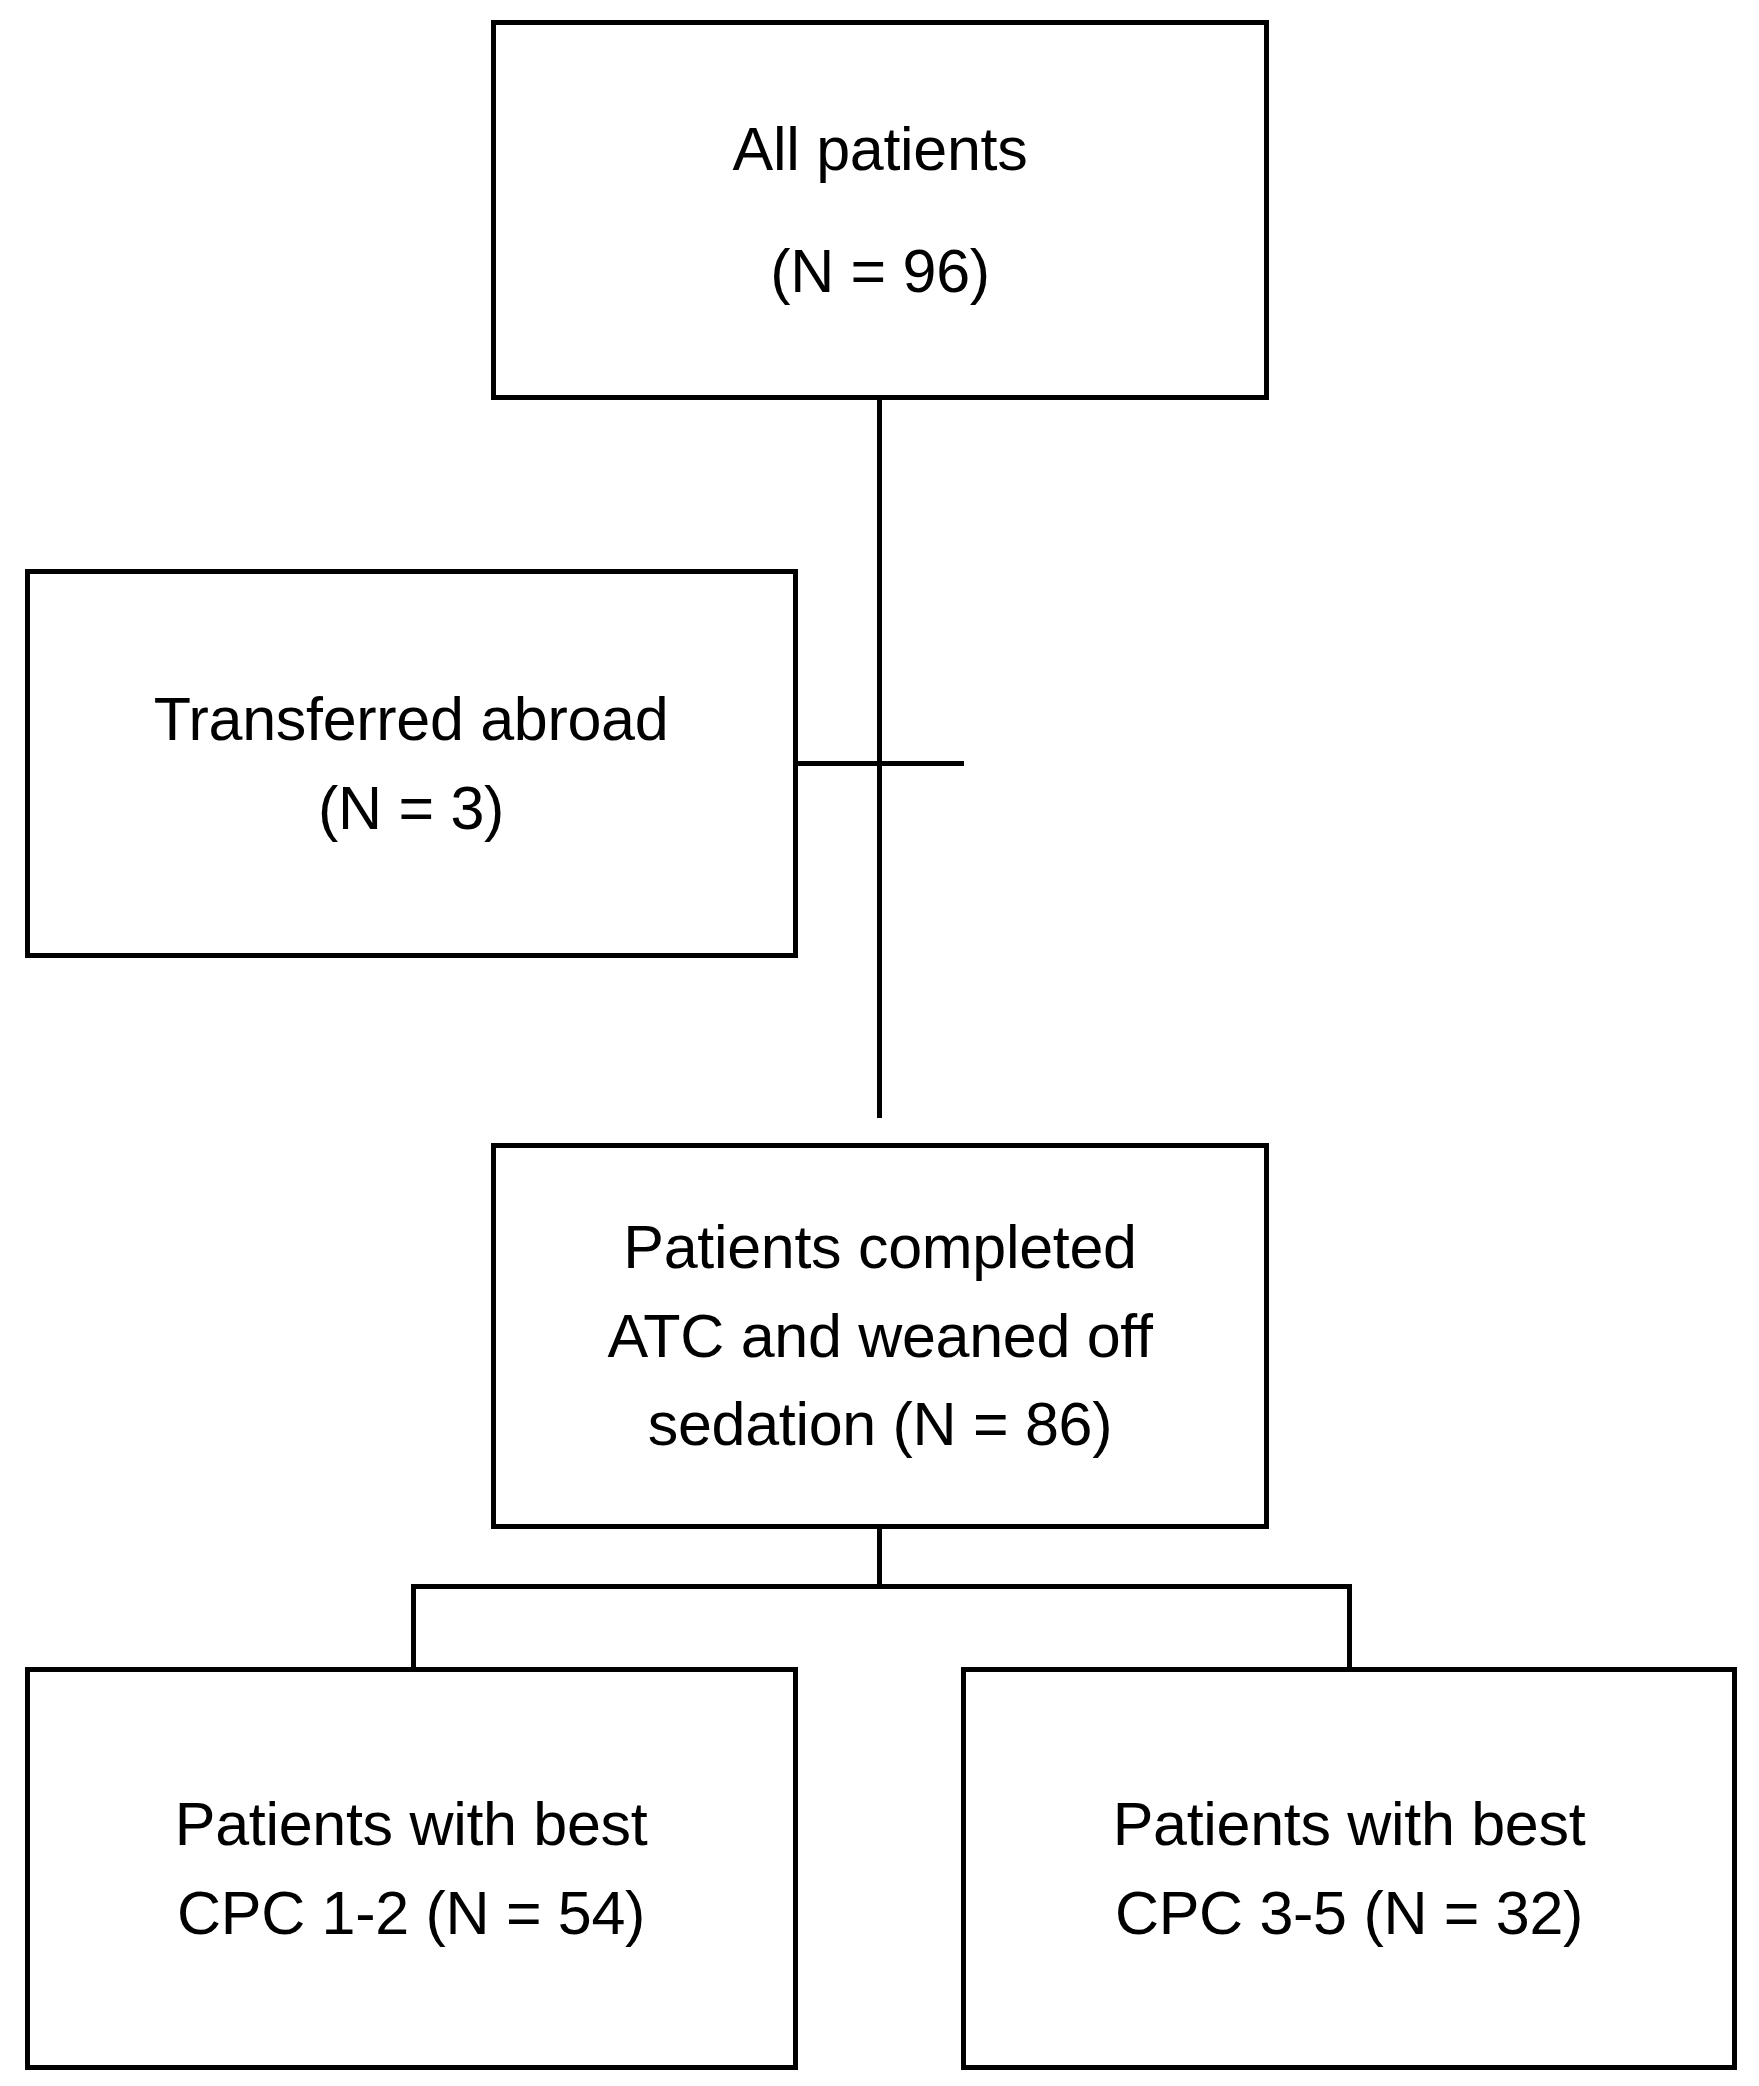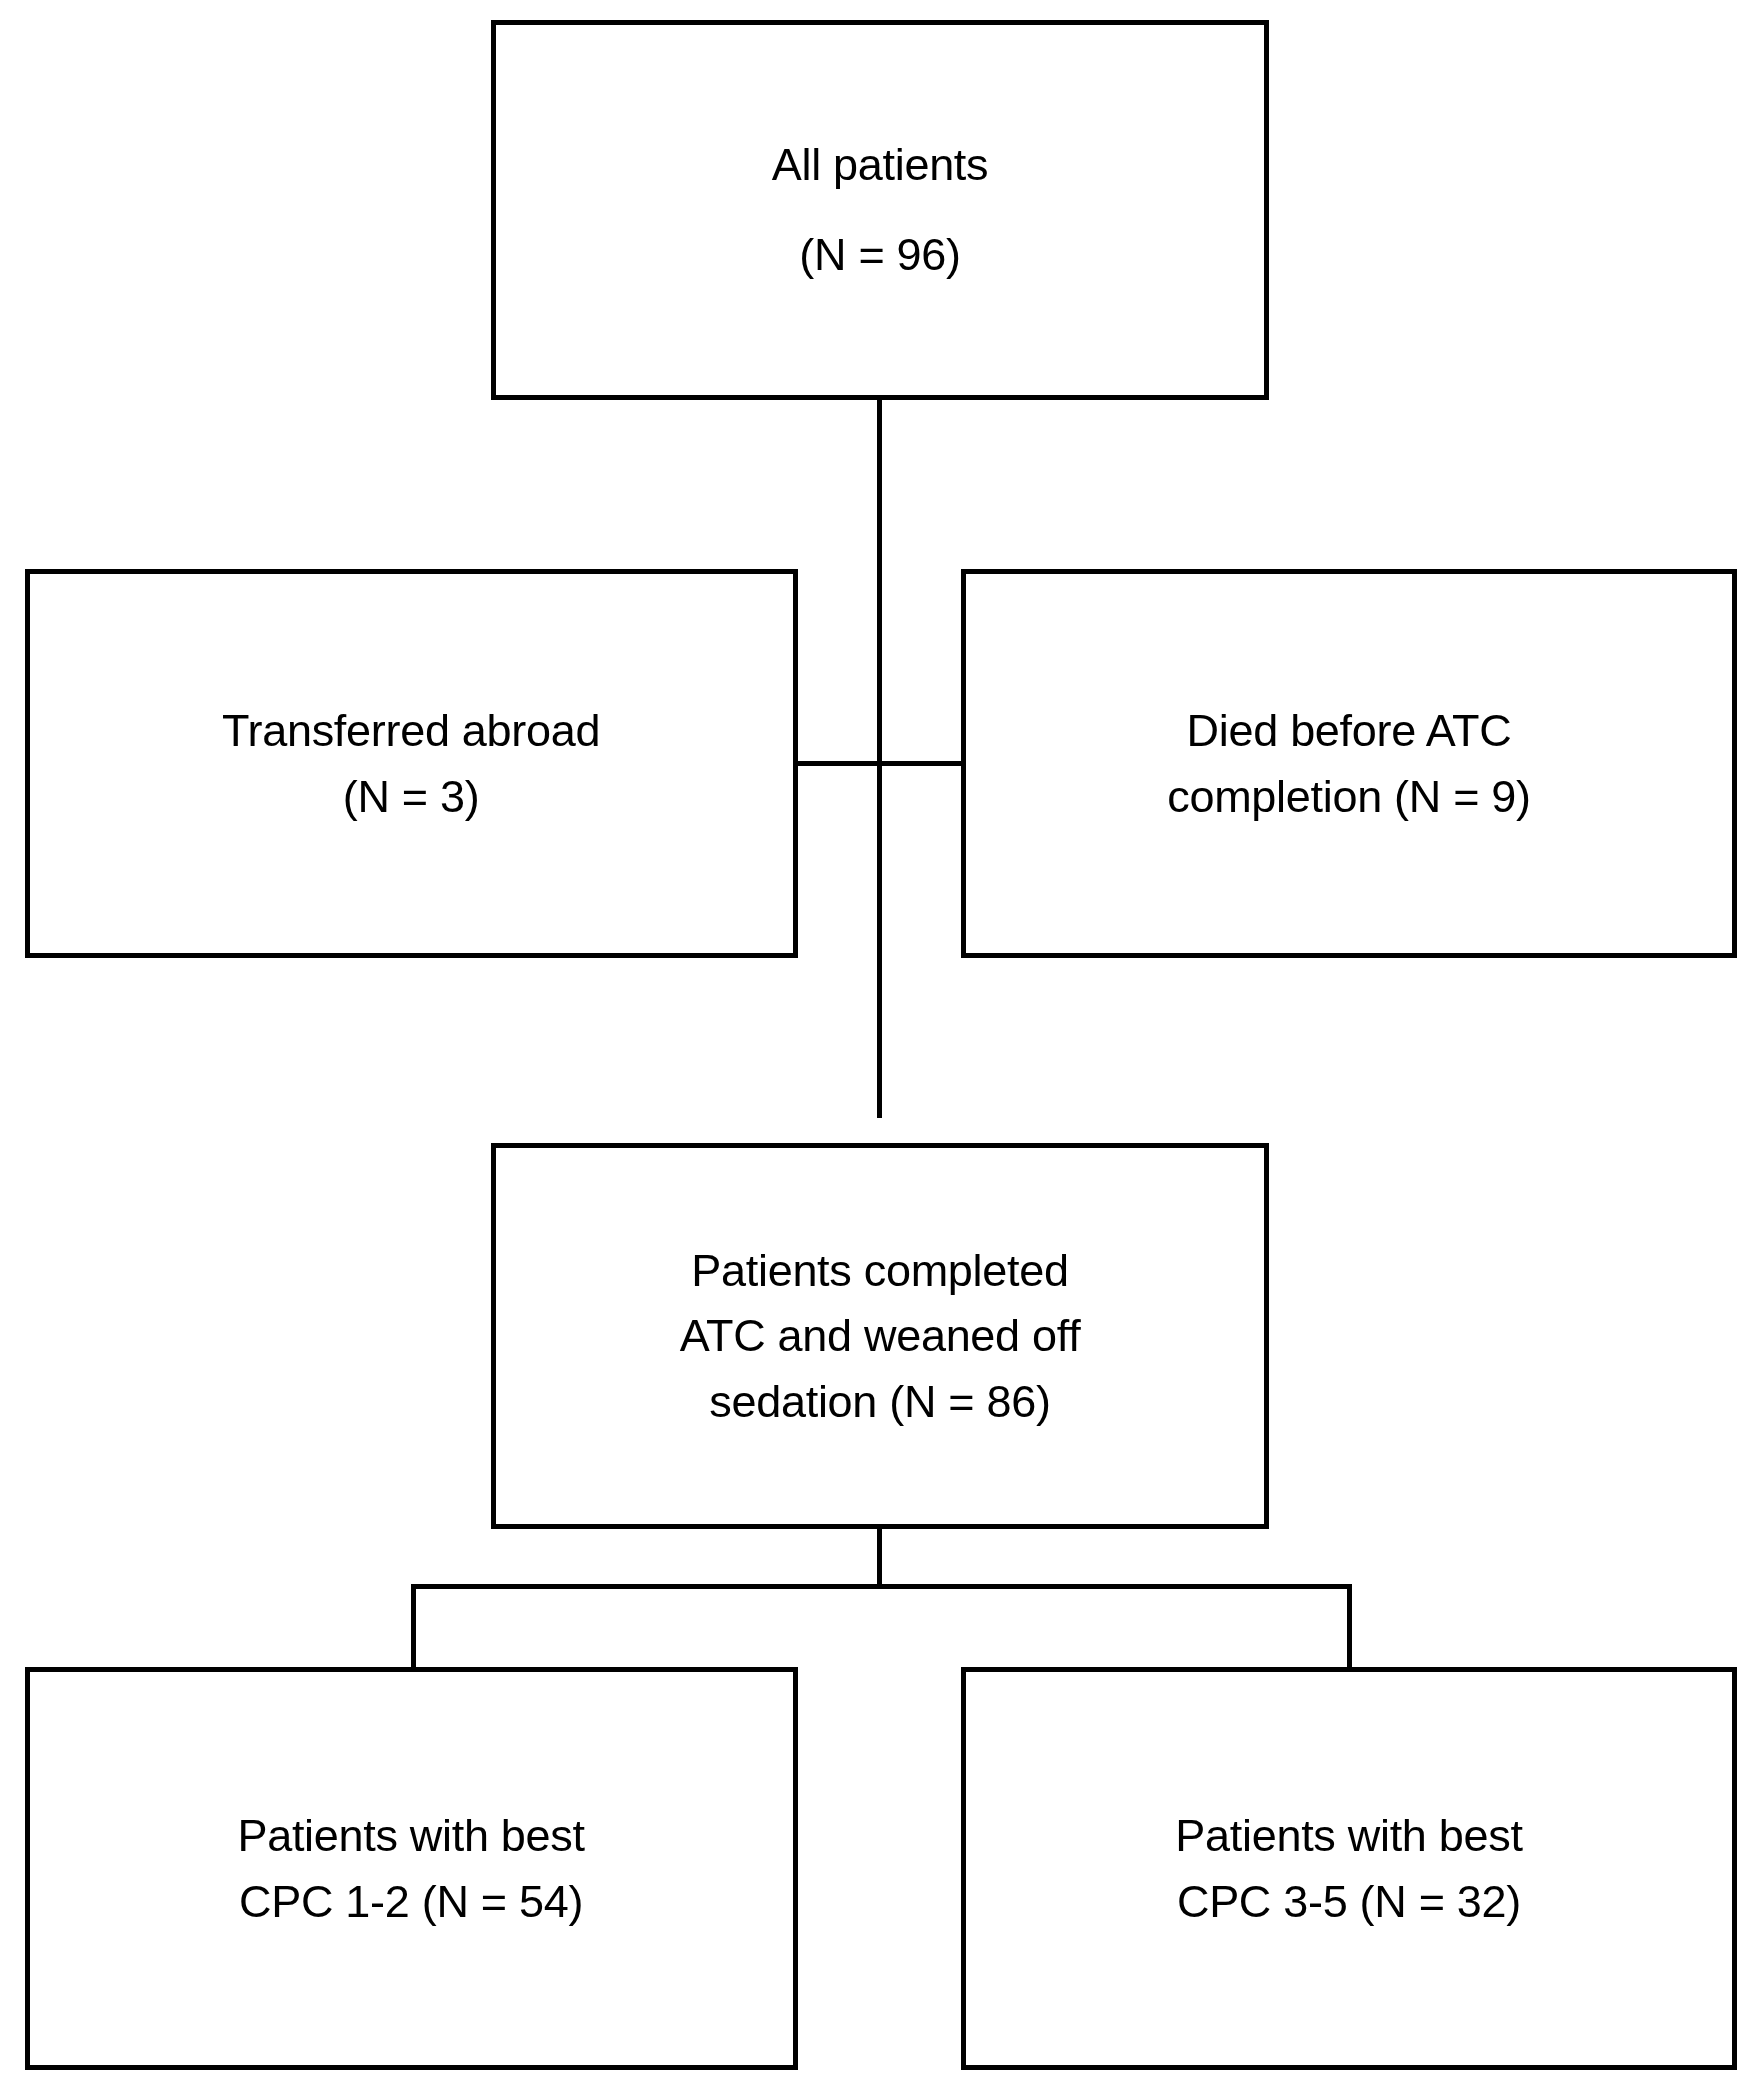--- a/index.html
+++ b/index.html
@@ -23,21 +23,21 @@
     background: #ffffff;
     display: flex;
     flex-direction: column;
     align-items: center;
     justify-content: center;
     text-align: center;
     color: #000000;
     z-index: 2;
   }
   .node-text {
-    font-size: 45px;
+    font-size: 61px;
     line-height: 1.38;
     letter-spacing: -0.3px;
     white-space: pre-line;
     padding: 0 15px;
     font-weight: 400;
   }
   
   #node-all-patients {
     left: 491px;  top: 20px;
     width: 778px; height: 380px;
@@ -141,24 +141,20 @@
   <div class="node" id="node-all-patients">
     <span class="node-text">All patients
 (N = 96)</span>
   </div>
 
   <div class="node" id="node-transferred">
     <span class="node-text">Transferred abroad
 (N = 3)</span>
   </div>
 
-  <div class="node" id="node-died">
-    <span class="node-text">Died before ATC
-completion (N = 9)</span>
-  </div>
 
   <div class="node" id="node-completed">
     <span class="node-text">Patients completed
 ATC and weaned off
 sedation (N = 86)</span>
   </div>
 
   <div class="node" id="node-cpc12">
     <span class="node-text">Patients with best
 CPC 1-2 (N = 54)</span>

